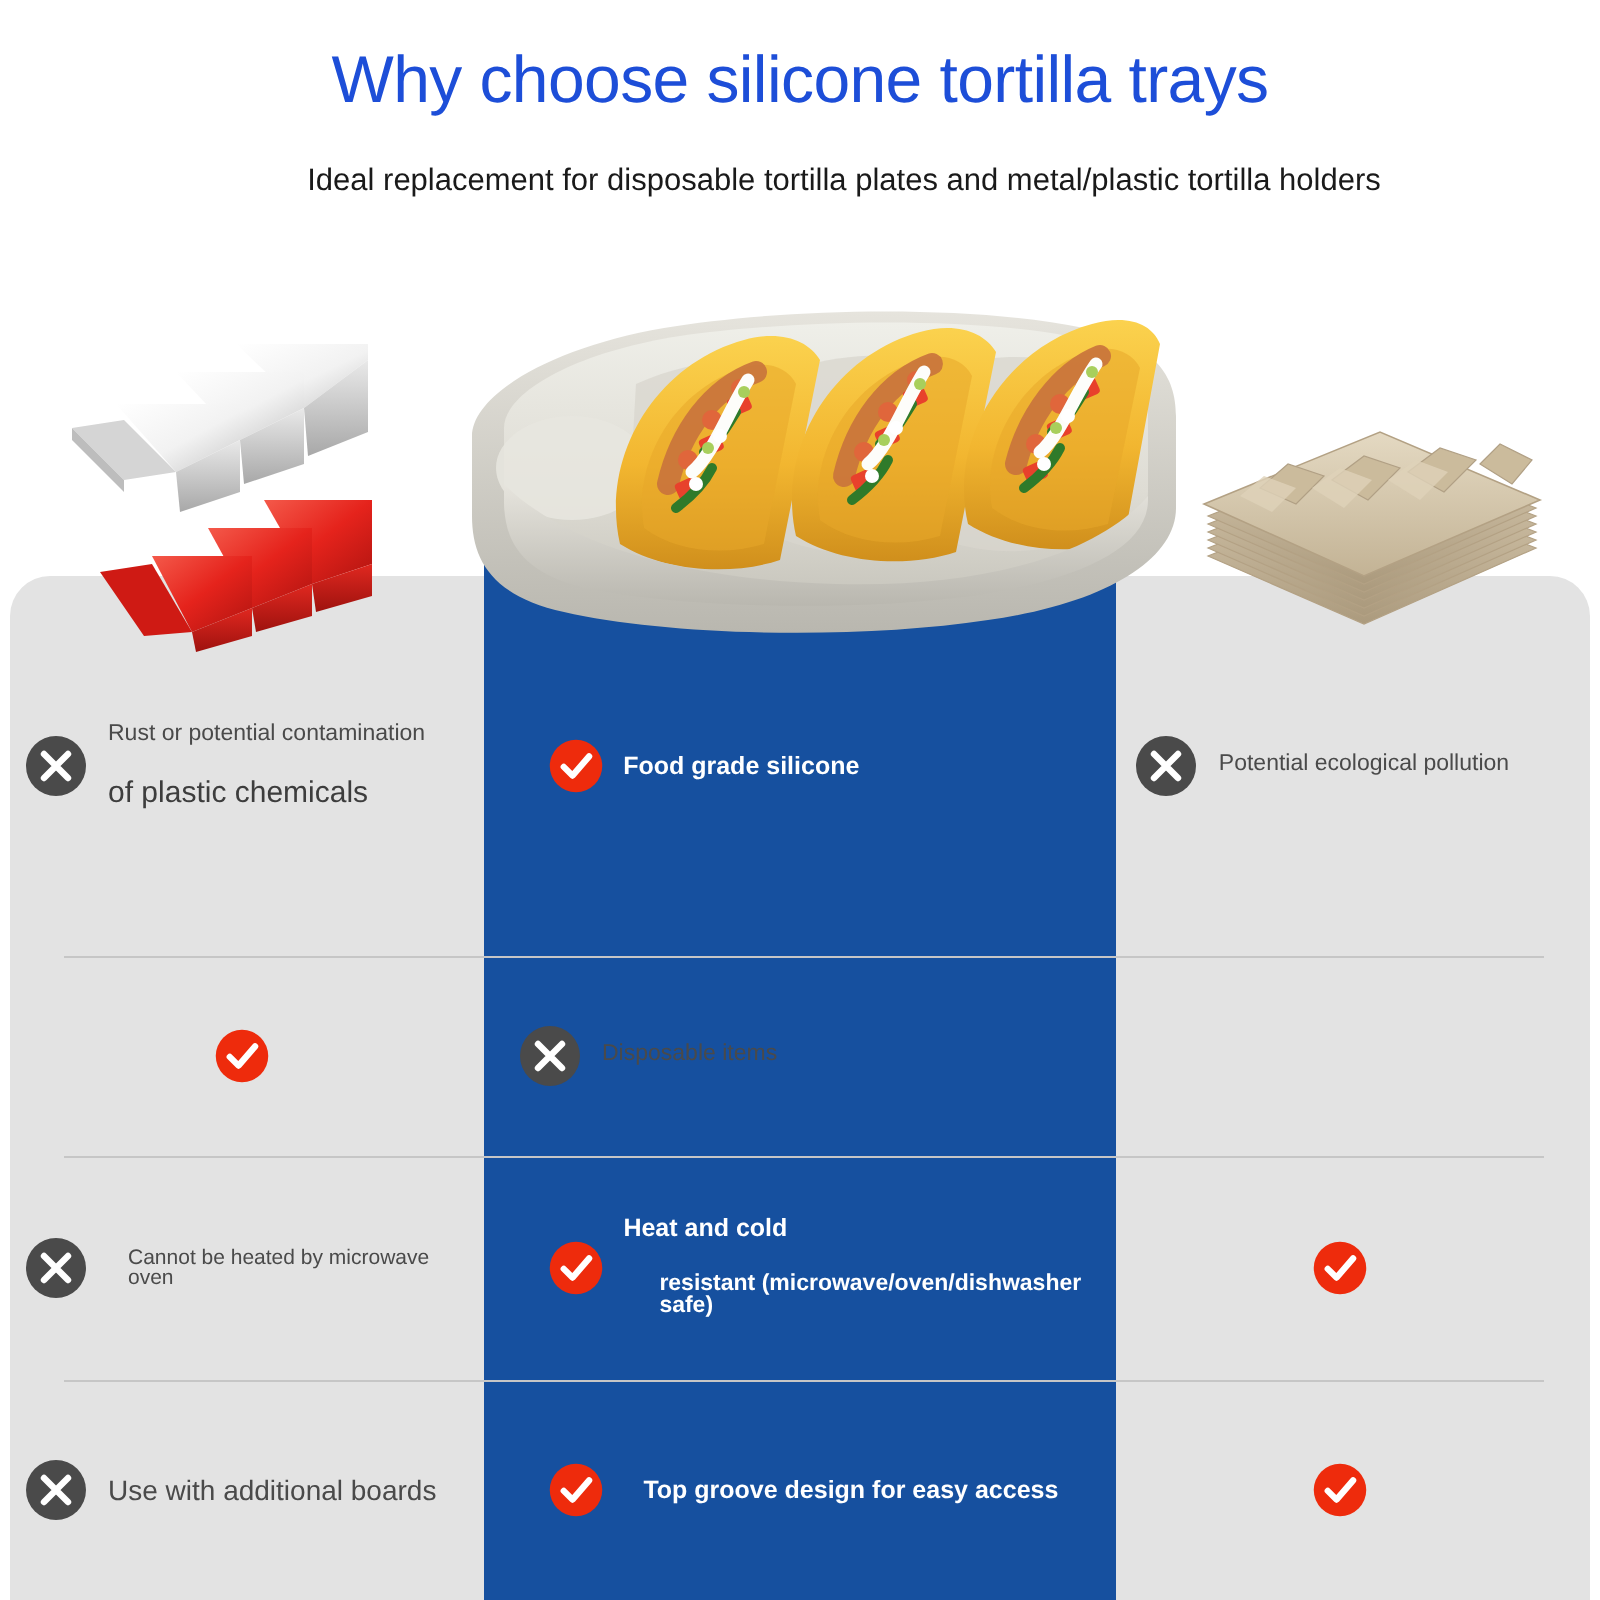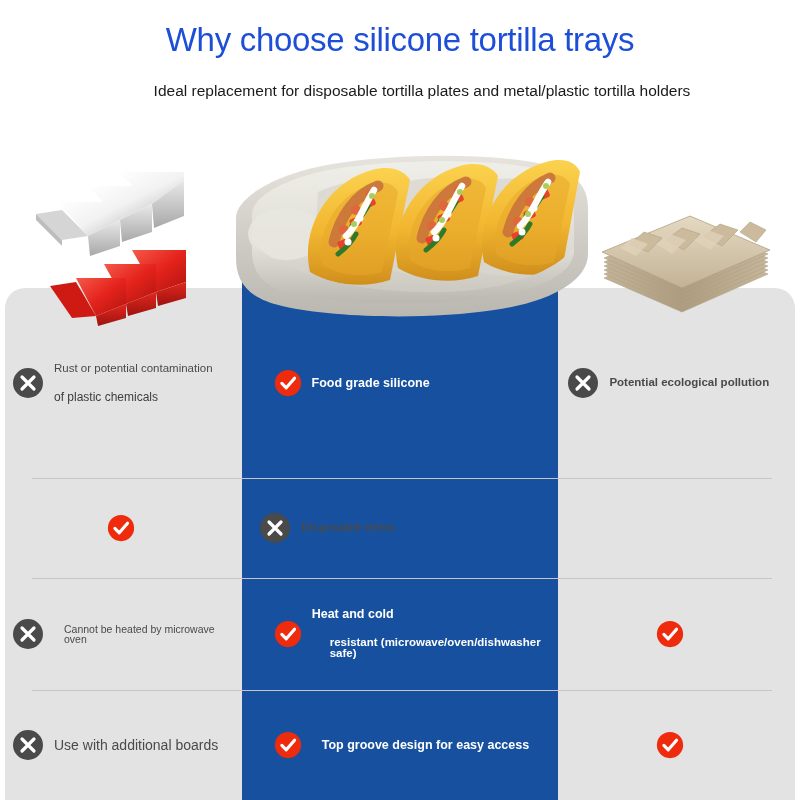--- a/index.html
+++ b/index.html
@@ -129,21 +129,21 @@
   .divider.d2 { top: 290px; }
   .divider.d3 { top: 402px; }
 
   .cell {
     display: flex;
     align-items: center;
     height: 100%;
   }
   .cell-left   { width: 237px; padding-left: 10px; }
   .cell-center { width: 316px; padding-left: 38px; }
-  .cell-right  { width: 248px; padding-left: 20px; font-weight: bold; }
+  .cell-right  { width: 248px; padding-left: 20px; }
 
   .cell-center-only-icon,
   .cell-icon-only {
     justify-content: center;
     padding-left: 0;
   }
 
   
   .icon {
     flex: 0 0 auto;
@@ -164,21 +164,21 @@
   }
 
   .t-dark   { color: #4a4a4a; }
   .t-dark2  { color: #3d3d3d; }
   .t-white  { color: #ffffff; }
 
   .fs-11 { font-size: 10.5px; margin-left: 20px; }
   .fs-12 { font-size: 11.5px; }
   .fs-13 { font-size: 12.5px; }
   .fs-14 { font-size: 14px; }
-  .fs-15 { font-size: 12px; }
+  .fs-15 { font-size: 15px; }
   .fs-17 { font-size: 17px; }
 
   .bold { font-weight: 700; }
 
   .line-a { margin-bottom: 16px; }
   .indent-18 { margin-left: 18px; }
   .indent-8  { margin-left: 20px; }
 </style>
 </head>
 <body>

